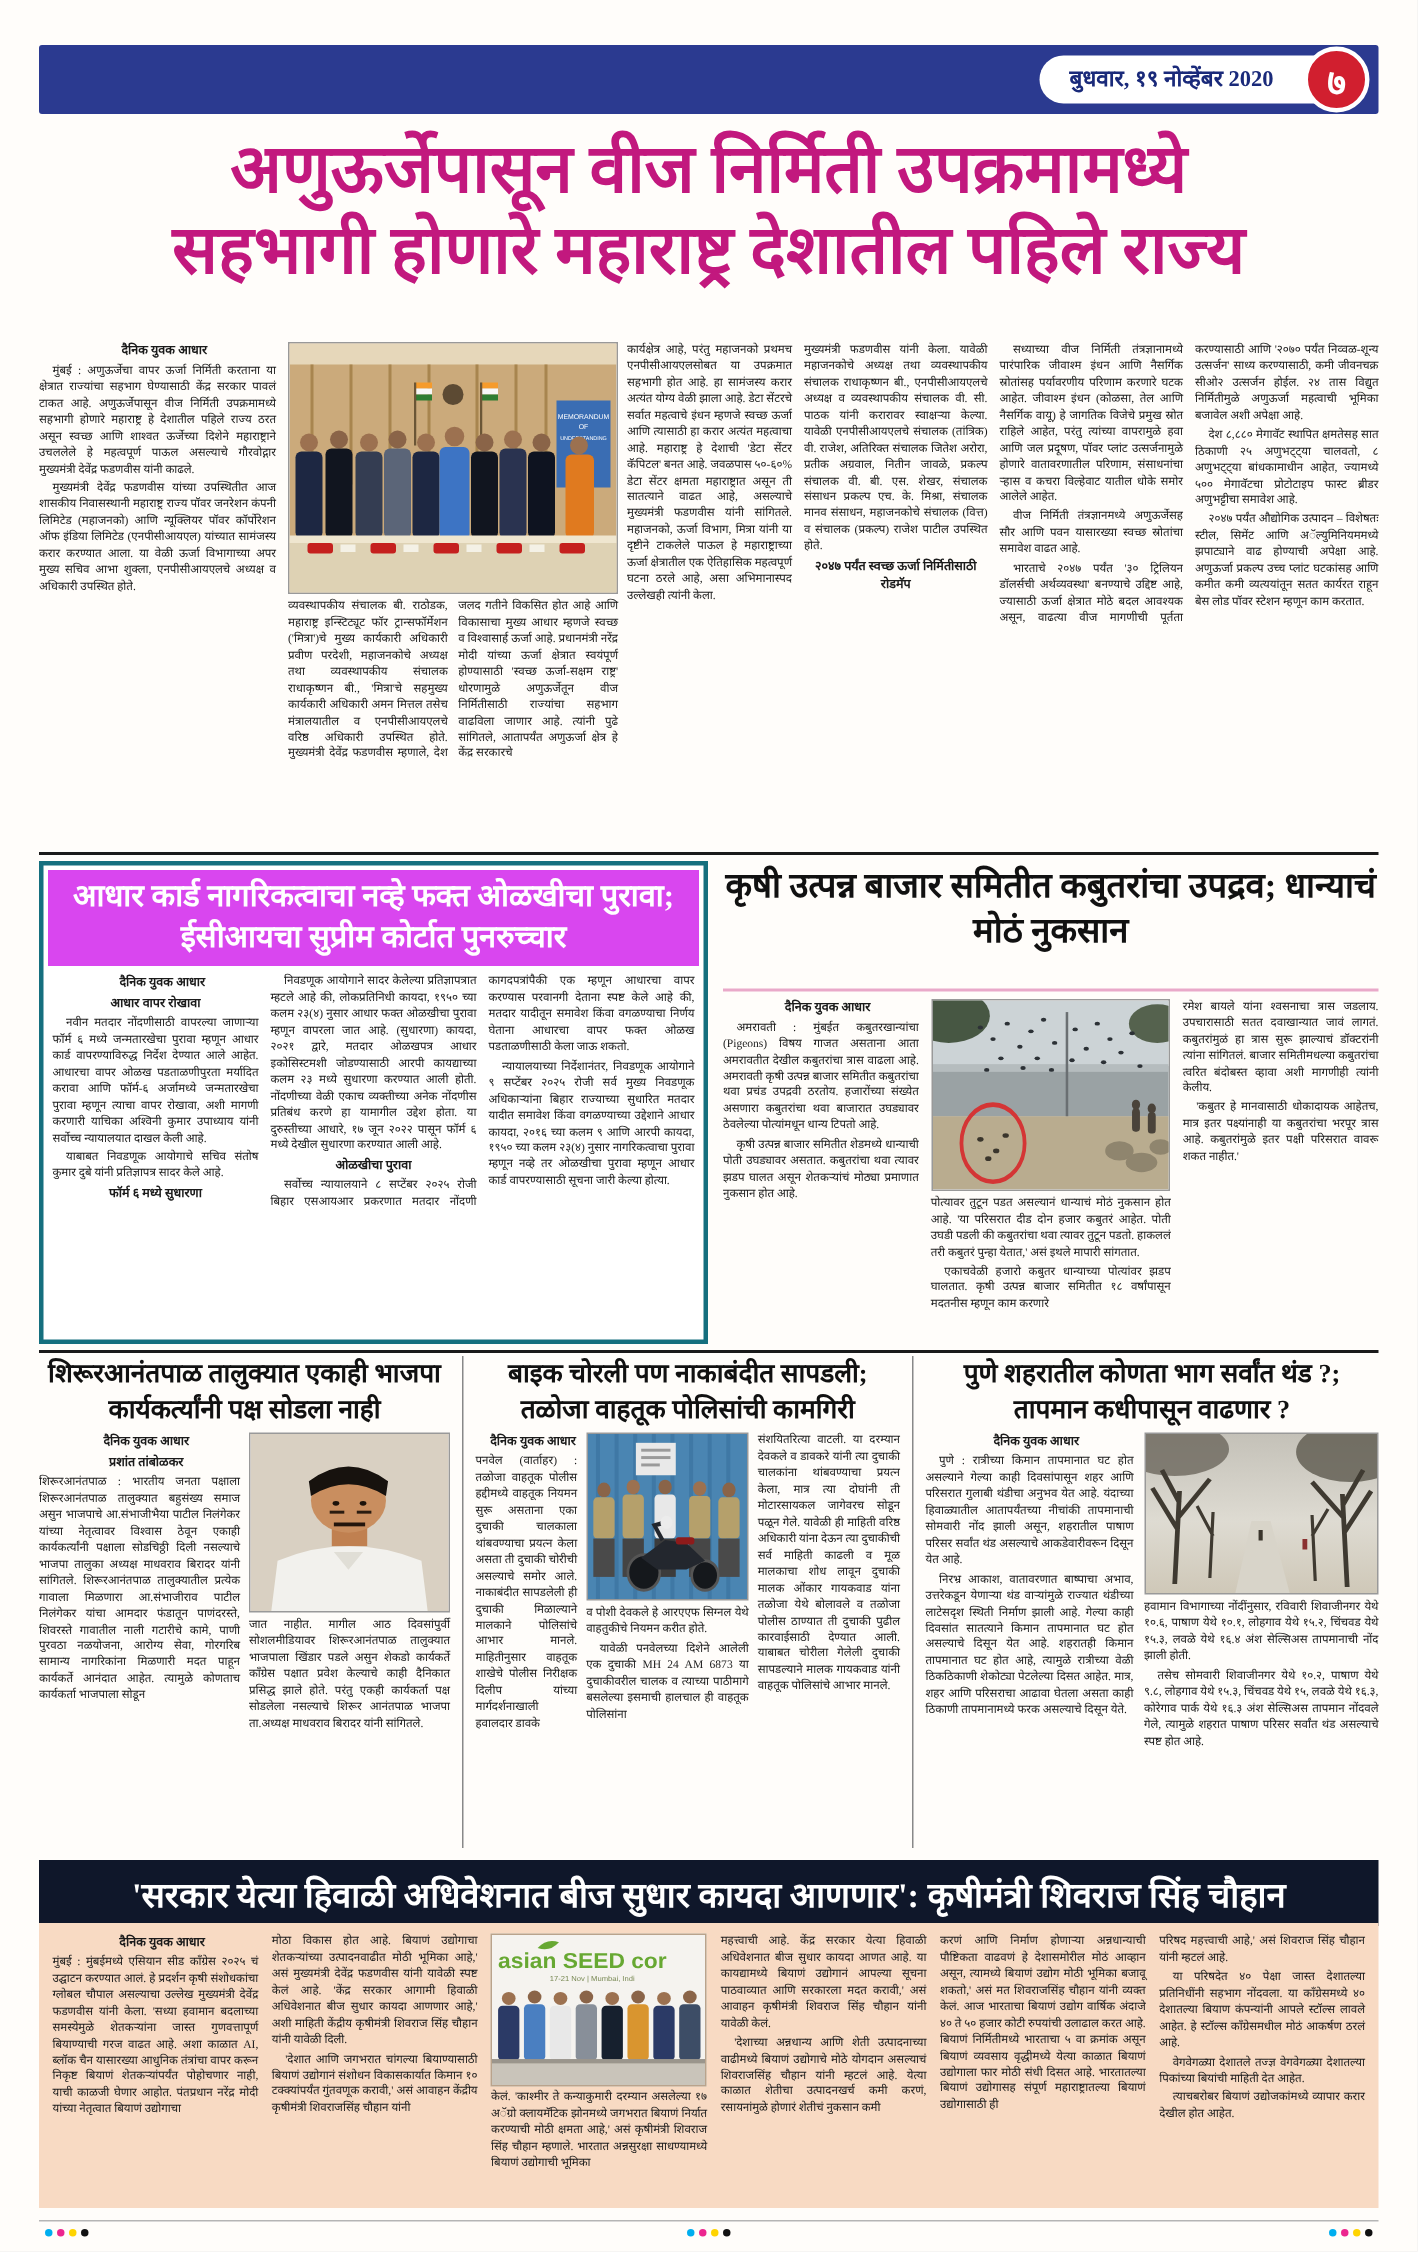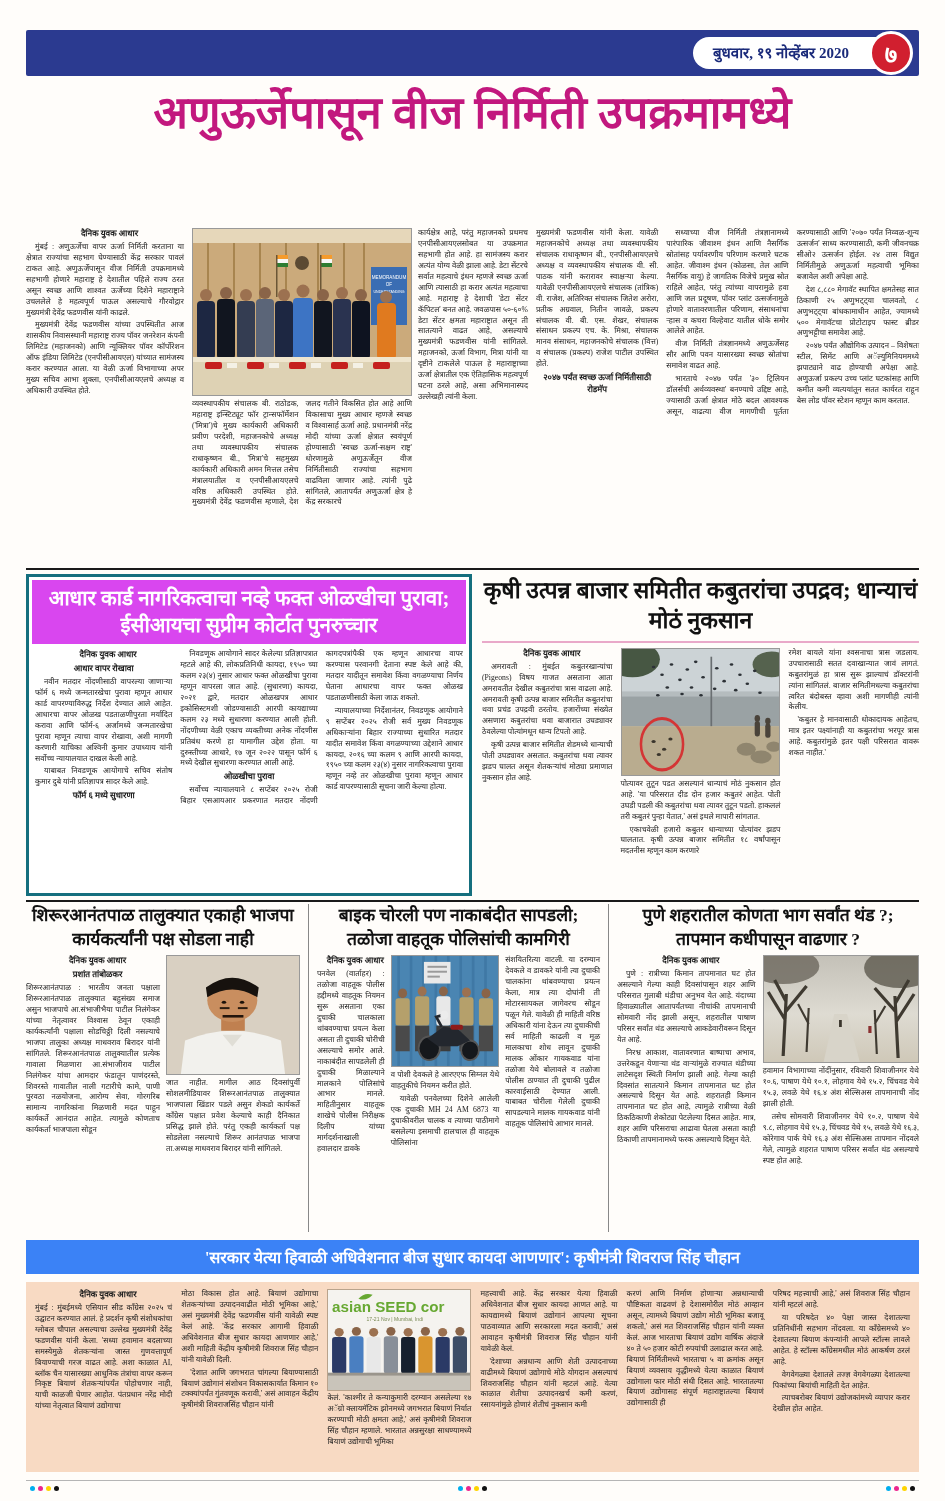--- a/index.html
+++ b/index.html
@@ -35,21 +35,21 @@
   .right-block { flex:1; column-count:3; column-gap:8px; }
 
   .rule { position:absolute; left:26px; right:26px; height:2px; background:#1a1a1a; }
 
   
   .row2 { position:absolute; top:574px; left:26px; right:26px; height:322px; display:flex; gap:10px; }
   .aadhaar { width:446px; border:3px solid #156f7e; padding:3px; display:flex; flex-direction:column; background:#fff; }
   .aadhaar-head { background:#d946ef; color:#fff; text-align:center; font-size:20.5px; font-weight:700; line-height:1.32; padding:5px 8px; }
   .aadhaar-body { flex:1; column-count:3; column-gap:8px; padding:5px 3px 0; }
   .pigeon { flex:1; display:flex; flex-direction:column; }
-  .pigeon-head { font-size:23px; font-weight:700; text-align:center; line-height:1.3; color:#111; padding:2px 0 5px; border-bottom:2px solid #e9a9c9; }
+  .pigeon-head { font-size:23px; font-weight:700; text-align:center; line-height:1.3; color:#111; padding:2px 0 23px; border-bottom:2px solid #e9a9c9; }
   .pigeon-body { flex:1; display:flex; gap:8px; padding-top:5px; }
   .pigeon-c1 { width:31%; } .pigeon-mid { width:38%; } .pigeon-c3 { width:31%; }
   .pigeon-img { height:128px; border:1px solid #999; margin-bottom:3px; }
 
   
   .row3 { position:absolute; top:904px; left:26px; right:26px; height:328px; display:flex; }
   .blk { padding:0 8px; } .blk:first-child { padding-left:0; } .blk:last-child { padding-right:0; }
   .blk + .blk { border-left:1px solid #888; }
   .blk-shirur { width:282px; } .blk-bike { width:300px; } .blk-pune { flex:1; }
   .h3head { font-size:17.5px; font-weight:700; text-align:center; line-height:1.35; color:#111; margin-bottom:4px; }
@@ -57,21 +57,21 @@
   .sh-left { width:50%; } .sh-right { width:50%; }
   .sh-img { height:120px; border:1px solid #999; margin-bottom:3px; }
   .bk-body { display:flex; gap:6px; }
   .bk-c1 { width:25%; } .bk-mid { width:40%; } .bk-c3 { width:35%; }
   .bk-img { height:112px; border:1px solid #999; margin-bottom:3px; }
   .pn-body { display:flex; gap:7px; }
   .pn-left { width:47%; } .pn-right { width:53%; }
   .pn-img { height:108px; border:1px solid #999; margin-bottom:3px; }
 
   
-  .banner { position:absolute; top:1240px; left:26px; right:26px; background:#3b82f6; color:#fff; text-align:center; font-size:16px; font-weight:700; padding:6px 4px; }
+  .banner { position:absolute; top:1240px; left:26px; right:26px; background:#0f172a; color:#fff; text-align:center; font-size:23px; font-weight:700; padding:6px 4px; }
   .seed-body { position:absolute; top:1282px; left:26px; right:26px; height:190px; background:#f8dac3; display:flex; gap:9px; padding:7px 9px; }
   .seed-col { flex:1; }
   .seed-imgcol { flex:1.05; display:flex; flex-direction:column; }
   .seed-img { height:102px; border:1px solid #b9a38c; margin-bottom:2px; background:#f5f3ef; }
 
   
   .footer { position:absolute; left:26px; right:26px; top:1480px; border-top:1px solid #b5b5b5; height:14px; display:flex; justify-content:space-between; align-items:center; padding:2px 4px 0; }
   .dots { display:flex; gap:3px; }
   .dot { width:5px; height:5px; border-radius:50%; }
   .dot.c{background:#00aeef;} .dot.m{background:#ec268f;} .dot.y{background:#ffd400;} .dot.k{background:#111;}
@@ -81,20 +81,21 @@
 
 <div class="page">
 
   <div class="masthead">
     <div class="date-box">बुधवार, १९ नोव्हेंबर 2020</div>
     <div class="page-circle">७</div>
   </div>
 
   <div class="main-headline">
     <div>अणुऊर्जेपासून वीज निर्मिती उपक्रमामध्ये</div>
+    <div>सहभागी होणारे महाराष्ट्र देशातील पहिले राज्य</div>
   </div>
 
   <div class="story-top">
     <div class="lead-col prose">
       <p class="byline">दैनिक युवक आधार</p>
       <p>मुंबई : अणुऊर्जेचा वापर ऊर्जा निर्मिती करताना या क्षेत्रात राज्यांचा सहभाग घेण्यासाठी केंद्र सरकार पावलं टाकत आहे. अणुऊर्जेपासून वीज निर्मिती उपक्रमामध्ये सहभागी होणारे महाराष्ट्र हे देशातील पहिले राज्य ठरत असून स्वच्छ आणि शाश्वत ऊर्जेच्या दिशेने महाराष्ट्राने उचललेले हे महत्वपूर्ण पाऊल असल्याचे गौरवोद्गार मुख्यमंत्री देवेंद्र फडणवीस यांनी काढले.</p>
       <p>मुख्यमंत्री देवेंद्र फडणवीस यांच्या उपस्थितीत आज शासकीय निवासस्थानी महाराष्ट्र राज्य पॉवर जनरेशन कंपनी लिमिटेड (महाजनको) आणि न्यूक्लियर पॉवर कॉर्पोरेशन ऑफ इंडिया लिमिटेड (एनपीसीआयएल) यांच्यात सामंजस्य करार करण्यात आला. या वेळी ऊर्जा विभागाच्या अपर मुख्य सचिव आभा शुक्ला, एनपीसीआयएलचे अध्यक्ष व अधिकारी उपस्थित होते.</p>
     </div>
     <div class="mid-wrap">
       <div class="mid-left">

